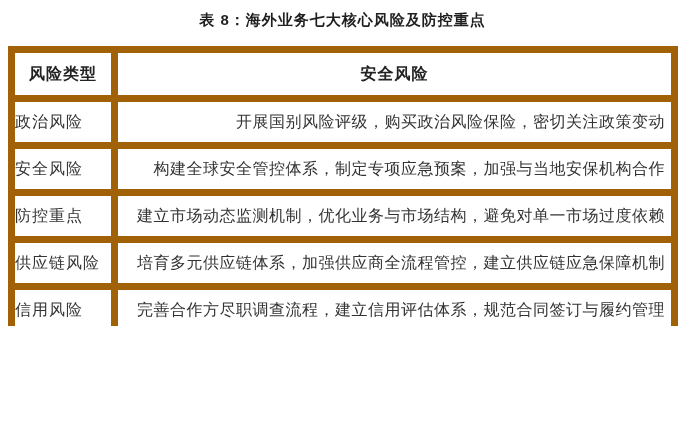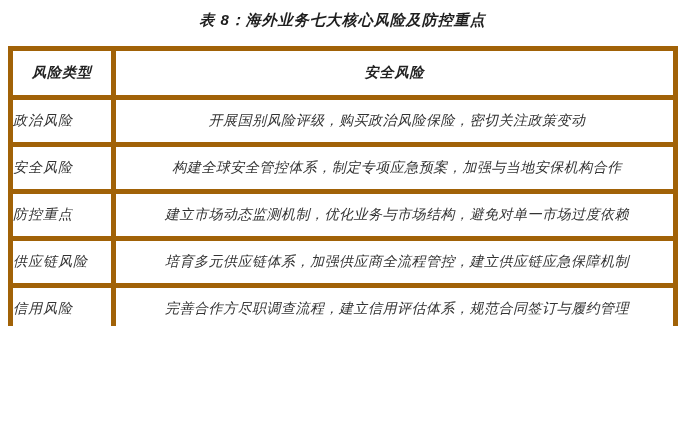--- a/index.html
+++ b/index.html
@@ -8,58 +8,57 @@
     height: 443px;
     background: #ffffff;
     font-family: "Liberation Sans", "DejaVu Sans", sans-serif;
     color: #333333;
   }
   .page {
     width: 685px;
     height: 326px;
     background: #ffffff;
     overflow: hidden;
-    font-style: italic;
   }
   .title {
     text-align: center;
     font-weight: bold;
     font-size: 15px;
     color: #1f1f1f;
     padding-top: 11px;
     letter-spacing: 1px;
   }
   table.risk-table {
     border-collapse: collapse;
     margin-left: 8px;
     margin-top: 16px;
     width: 670px;
     table-layout: fixed;
   }
   .risk-table th,
   .risk-table td {
-    border: 5px solid #a16207;
-    font-size: 14px;
+    border: 7px solid #a16207;
+    font-size: 16px;
     color: #333333;
     vertical-align: middle;
   }
   .risk-table th {
     font-weight: bold;
     text-align: center;
     height: 49px;
     color: #222222;
     letter-spacing: 1px;
   }
   .risk-table col.col-type { width: 103px; }
   .risk-table td.type-cell {
     height: 47px;
     letter-spacing: 1px;
   }
   .risk-table td.focus-cell {
-    text-align: center;
+    text-align: right;
     padding-left: 11px;
     padding-right: 6px;
     letter-spacing: 0.5px;
   }
 </style>
 </head>
 <body>
 
 <div class="page">
   <div class="title">表 8：海外业务七大核心风险及防控重点</div>

